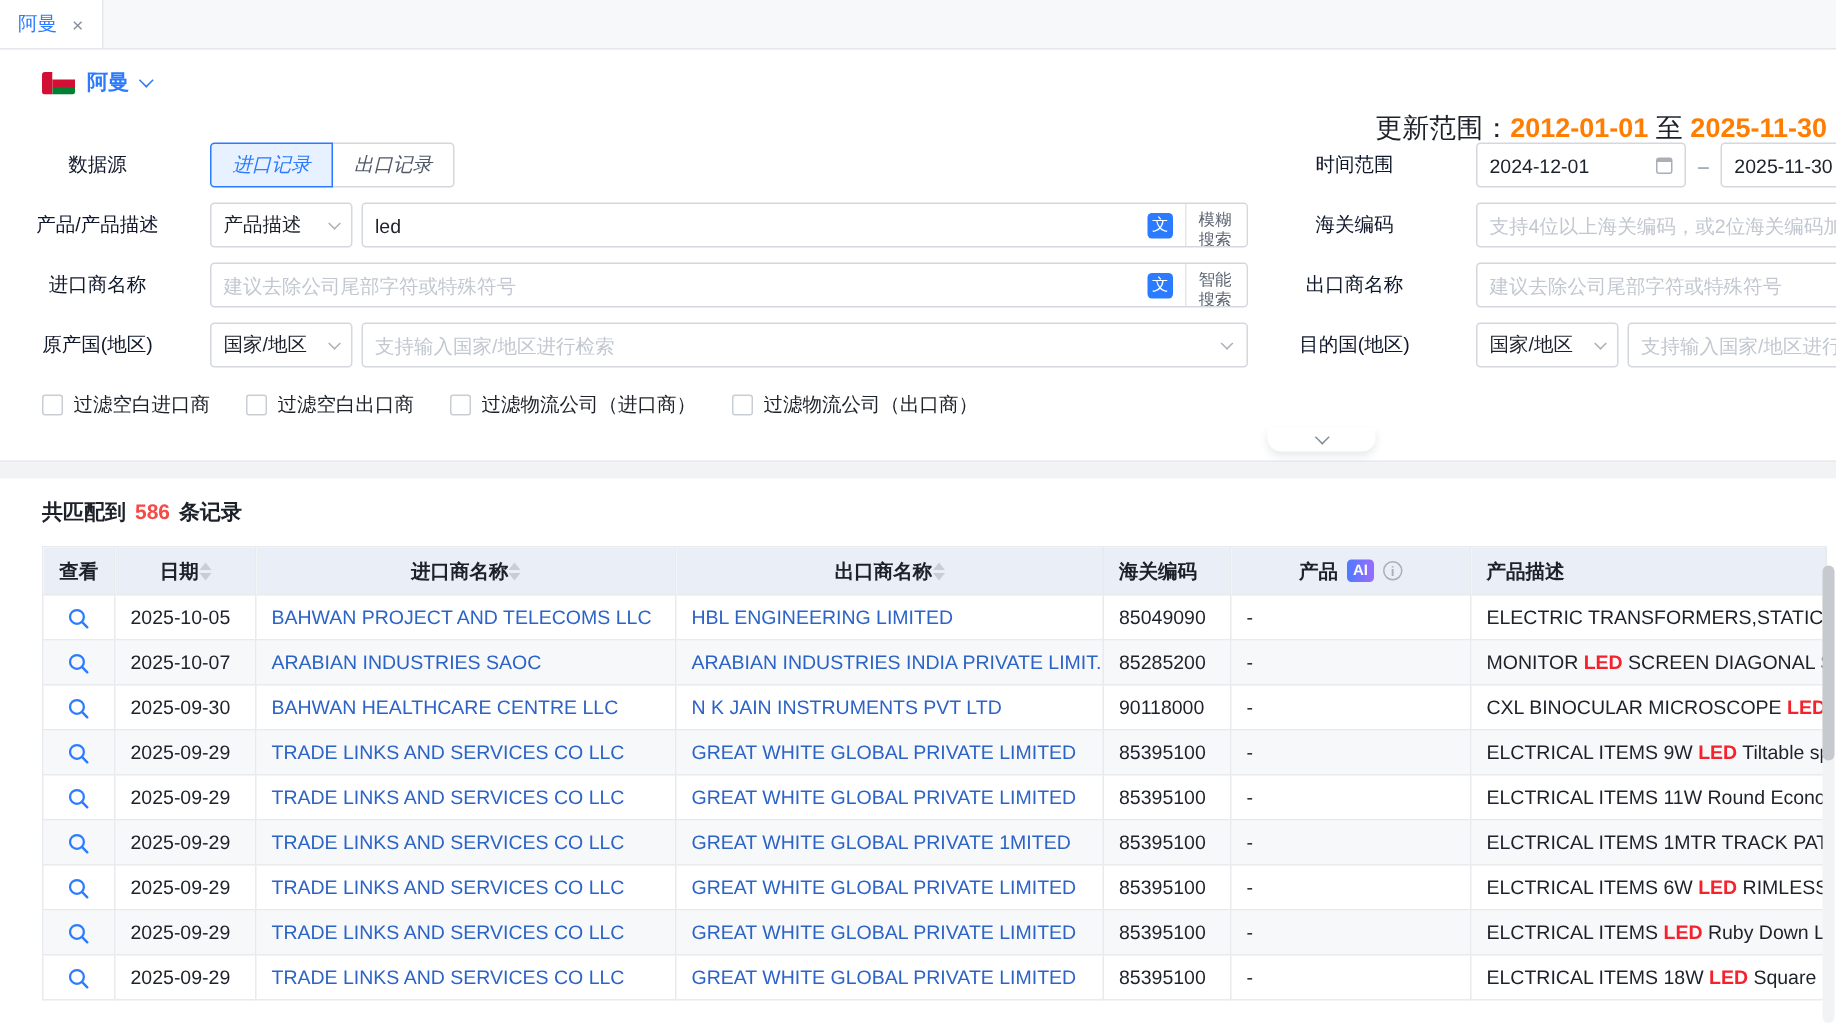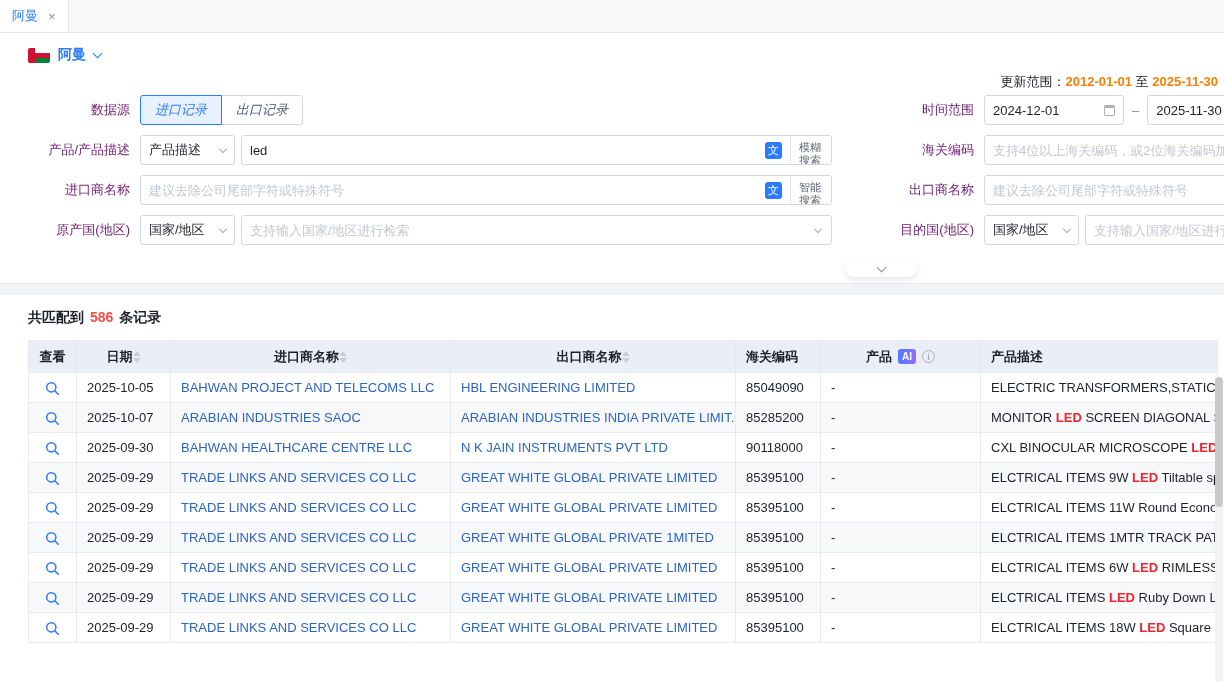--- a/index.html
+++ b/index.html
@@ -18,25 +18,25 @@
   .flag { width:22px; height:15px; position:relative; overflow:hidden; border-radius:2px; box-shadow:0 0 0 1px #e5e6eb inset; flex:0 0 auto; }
   .flag .bar { position:absolute; left:0; top:0; width:7px; height:100%; background:#d21034; }
   .flag .s1 { position:absolute; left:7px; right:0; top:0; height:5px; background:#ffffff; }
   .flag .s2 { position:absolute; left:7px; right:0; top:5px; height:5px; background:#d21034; }
   .flag .s3 { position:absolute; left:7px; right:0; top:10px; height:5px; background:#008033; }
   .country-name { color:#2a7bff; font-size:14px; font-weight:bold; }
   .chev { width:7px; height:7px; border-right:1.5px solid #2a7bff; border-bottom:1.5px solid #2a7bff; transform:rotate(45deg); margin-top:-3px; }
 
   
   .filter-panel { position:relative; padding-top:22px; }
-  .update-range { position:absolute; top:0; right:6px; font-size:13px; color:#1d2129; white-space:nowrap; }
+  .update-range { position:absolute; top:0; right:6px; font-size:18px; color:#1d2129; white-space:nowrap; }
   .update-range b { color:#ff7d00; font-weight:bold; }
 
   .frow { display:flex; align-items:center; margin-bottom:10px; }
-  .flabel { width:140px; flex:0 0 140px; text-align:right; padding-right:10px; color:#701a75; white-space:nowrap; overflow:hidden; }
+  .flabel { width:140px; flex:0 0 140px; text-align:center; padding-right:10px; color:#0f172a; white-space:nowrap; overflow:hidden; }
   .flabel.r { width:152px; flex:0 0 152px; }
   .fleft { width:692px; flex:0 0 692px; display:flex; align-items:center; }
   .fright { display:flex; align-items:center; flex:1 0 auto; white-space:nowrap; }
 
   .seg { display:flex; }
   .seg-btn { height:30px; padding:0 14px; background:#fff; border:1px solid #d4d7de; color:#4e5969; font-size:13px; cursor:pointer; font-family:inherit;font-style:italic; }
   .seg-btn:first-child { border-radius:3px 0 0 3px; }
   .seg-btn:last-child { border-radius:0 3px 3px 0; margin-left:-1px; }
   .seg-btn.active { background:#e8f1ff; border-color:#2a7bff; color:#2a7bff; position:relative; z-index:1; }
 
@@ -221,20 +221,38 @@
       <div class="sel-box sel-95">
         <span>国家/地区</span>
         <span class="sel-chev"></span>
       </div>
       <div class="plain-input w200">
         <input type="text" placeholder="支持输入国家/地区进行检索" style="">
       </div>
     </div>
   </div>
 
+  <div class="checkbox-row">
+      <label class="cb-item">
+        <span class="cb-box"></span>
+        <span class="cb-label">过滤空白进口商</span>
+      </label>
+      <label class="cb-item">
+        <span class="cb-box"></span>
+        <span class="cb-label">过滤空白出口商</span>
+      </label>
+      <label class="cb-item">
+        <span class="cb-box"></span>
+        <span class="cb-label">过滤物流公司（进口商）</span>
+      </label>
+      <label class="cb-item">
+        <span class="cb-box"></span>
+        <span class="cb-label">过滤物流公司（出口商）</span>
+      </label>
+    </div>
 
   <div class="collapse-zone">
     <div class="collapse-btn">
       <span class="cchev"></span>
     </div>
   </div>
 </div>
 
 <div class="divider-band"></div>
 

